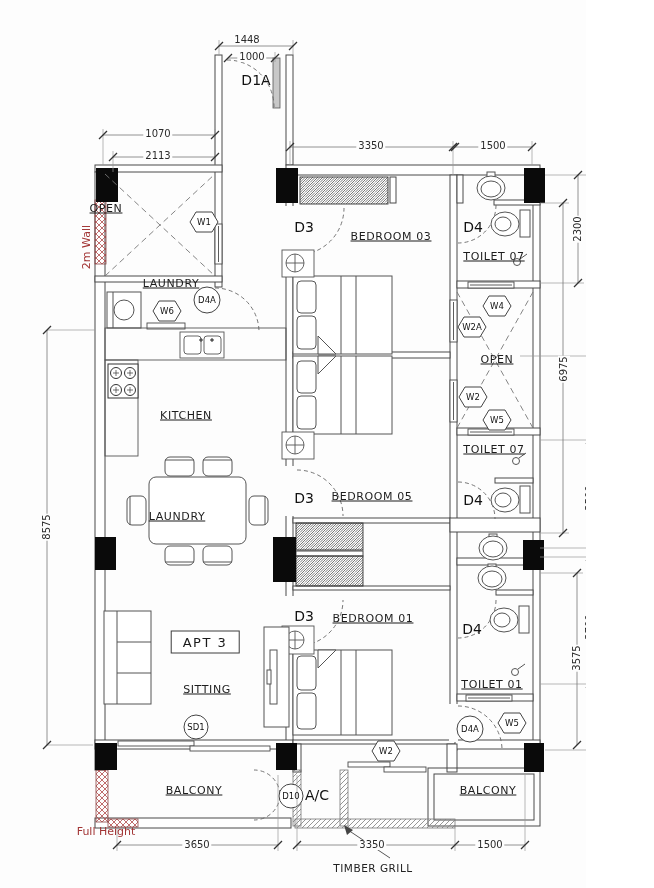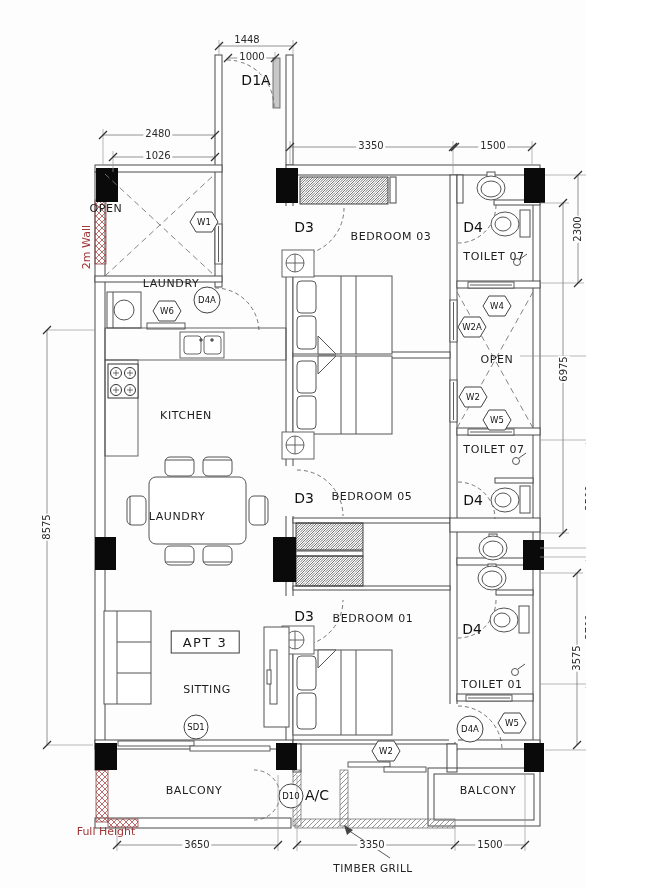--- a/index.html
+++ b/index.html
@@ -1,20 +1,20 @@
 <!DOCTYPE html>
 <html><head>
 <meta charset="utf-8">
 <style>
   html,body{margin:0;padding:0;background:#ffffff;}
   #plan{position:relative;width:586px;height:888px;background:#fdfdfd;overflow:hidden;
         font-family:"DejaVu Sans",sans-serif;color:#222;}
   #plan svg{position:absolute;left:0;top:0;}
   .t{position:absolute;transform:translate(-50%,-50%);white-space:nowrap;line-height:1;}
-  .room{font-size:11px;letter-spacing:.6px;color:#1d1d1d;}
+  .room{font-size:11px;letter-spacing:.6px;color:#1d1d1d;text-decoration:underline;}
   .dim{font-size:10px;color:#2a2a2a;background:#fdfdfd;padding:0 2px;}
   .dimv{font-size:10px;color:#2a2a2a;background:#fdfdfd;padding:1px 1px;
         transform:translate(-50%,-50%) rotate(-90deg);}
   .tag{font-size:8.5px;color:#111;}
   .door{font-size:14px;color:#111;}
   .note{font-size:11px;color:#a23535;}
   .notev{font-size:11px;color:#a23535;transform:translate(-50%,-50%) rotate(-90deg);}
   .apt{border:1.3px solid #3c3c3c;background:#fff;padding:4px 11px;font-size:13px;
        letter-spacing:1.5px;color:#1a1a1a;}
   .grill{font-size:10.5px;letter-spacing:.5px;color:#222;}
@@ -328,22 +328,22 @@
              M451,849 L459,841 M521,849 L529,841" fill="none"></path>
   </g>
   <g stroke="#444" stroke-width="0.9">
     <line x1="390" y1="858" x2="348" y2="830"></line>
     <polygon points="344,825 353,830 347,835" fill="#444" stroke="none"></polygon>
   </g>
 </svg>
 
 <span class="t dim" style="left:247px;top:40px">1448</span>
 <span class="t dim" style="left:252px;top:57px">1000</span>
-<span class="t dim" style="left:158px;top:134px">2480</span>
-<span class="t dim" style="left:158px;top:156px">1026</span>
+<span class="t dim" style="left:158px;top:134px">1070</span>
+<span class="t dim" style="left:158px;top:156px">2113</span>
 <span class="t dim" style="left:371px;top:146px">3350</span>
 <span class="t dim" style="left:493px;top:146px">1500</span>
 
 <span class="t dimv" style="left:47px;top:527px">8575</span>
 <span class="t dimv" style="left:578px;top:229px">2300</span>
 <span class="t dimv" style="left:609px;top:263px">3650</span>
 <span class="t dimv" style="left:564px;top:369px">6975</span>
 <span class="t dimv" style="left:609px;top:452px">4000</span>
 <span class="t dimv" style="left:590px;top:498px">2500</span>
 <span class="t dimv" style="left:590px;top:627px">2700</span>

